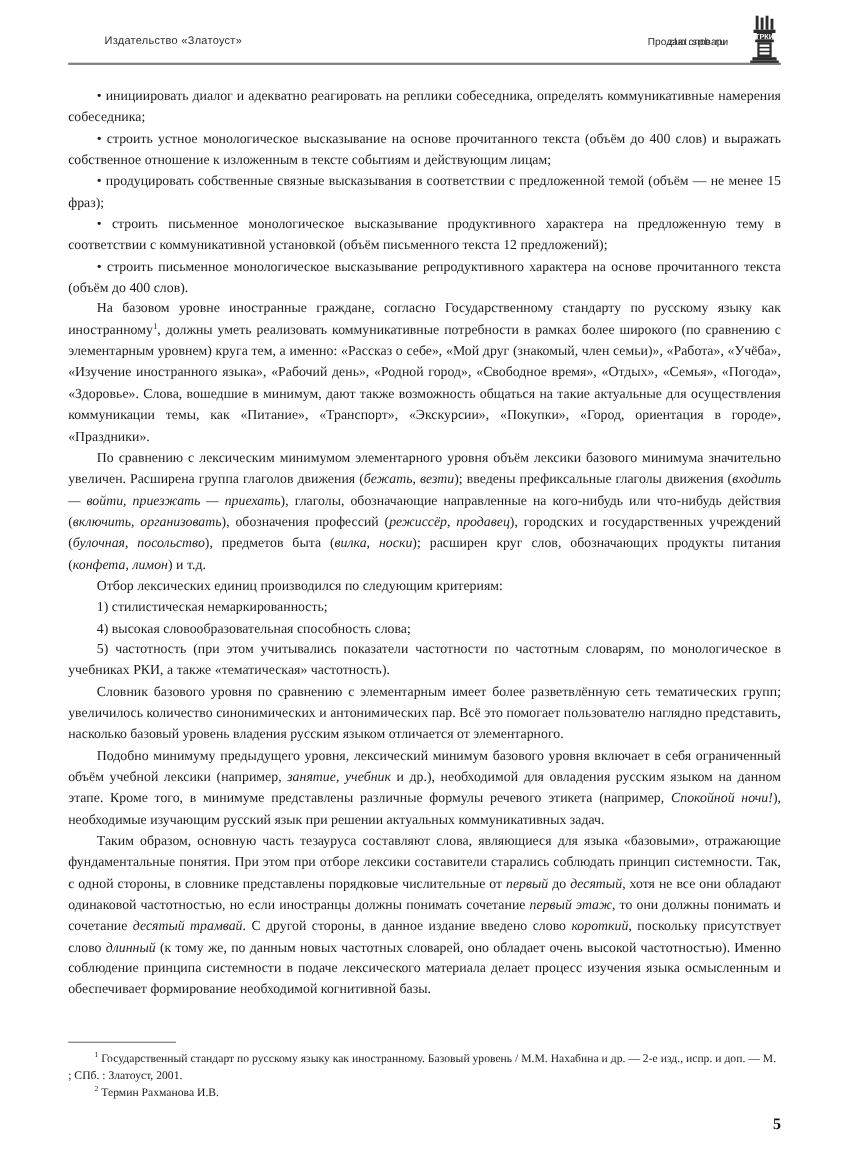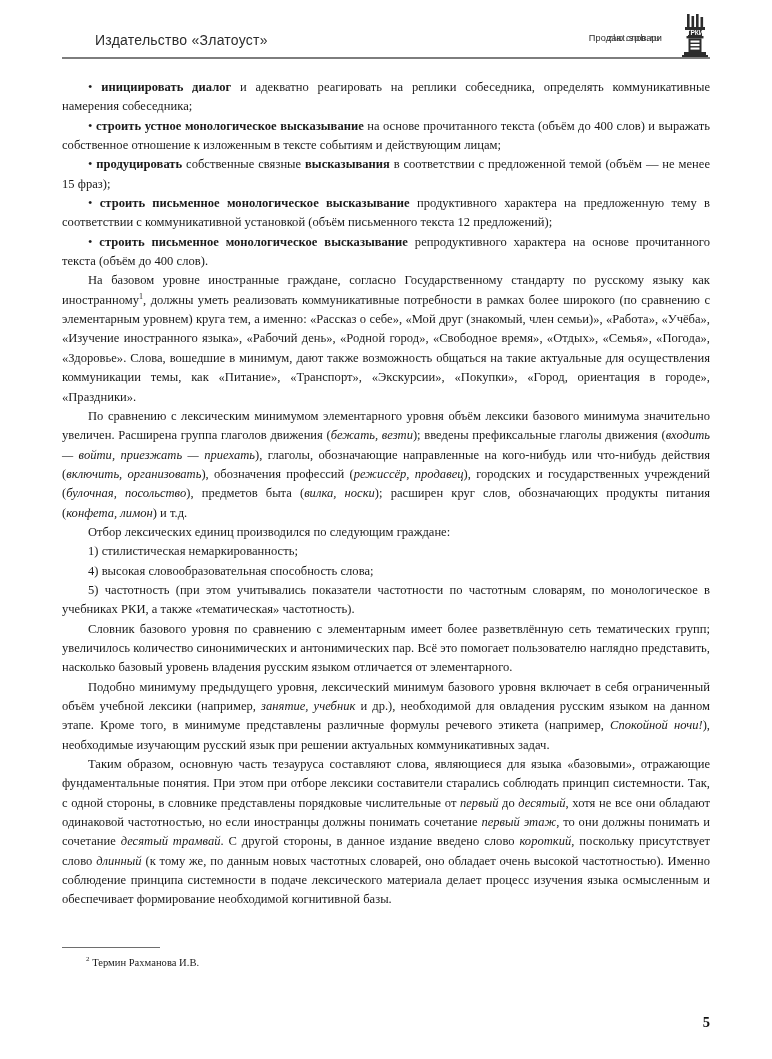--- a/index.html
+++ b/index.html
@@ -31,21 +31,21 @@
     left: 62px;
     top: 28px;
     width: 648px;
     height: 30px;
   }
   .runhead-left {
     position: absolute;
     left: 33px;
     top: 4px;
     font-family: "Liberation Sans", "DejaVu Sans", sans-serif;
-    font-size: 14px;
+    font-size: 10px;
     letter-spacing: 0.25px;
     color: #2b2b2b;
     white-space: nowrap;
   }
   .runhead-right {
     position: absolute;
     right: 48px;
     top: 5px;
     width: 140px;
     height: 16px;
@@ -97,21 +97,21 @@
     font-size: 12.55px;
     line-height: 19.35px;
     text-align: justify;
     text-indent: 26px;
     letter-spacing: 0.02px;
     -webkit-hyphens: none;
     hyphens: none;
   }
   p.bullet { text-indent: 26px; }
   p.num    { text-indent: 26px; }
-  b  { font-weight: 700; }
+  b  { font-weight: 400; }
   i  { font-style: italic; }
   sup {
     font-size: 64%;
     line-height: 0;
     vertical-align: super;
   }
   .bull { letter-spacing: 0.02px; }
 
   
   .fn-rule {
@@ -205,21 +205,21 @@
     </p>
 
     <p class="bullet">
       <span class="bull">•</span>&nbsp;<b>строить письменное монологическое высказывание</b><span> репродуктивного характера на основе прочитанного текста (объём до 400 слов).</span>
     </p>
 
     <p><span>На базовом уровне иностранные граждане, согласно Государственному стандарту по русскому языку как иностранному</span><sup>1</sup><span>, должны уметь реализовать коммуникативные потребности в рамках более широкого (по сравнению с элементарным уровнем) круга тем, а именно: «Рассказ о себе», «Мой друг (знакомый, член семьи)», «Работа», «Учёба», «Изучение иностранного языка», «Рабочий день», «Родной город», «Свободное время», «Отдых», «Семья», «Погода», «Здоровье». Слова, вошедшие в минимум, дают также возможность общаться на такие актуальные для осуществления коммуникации темы, как «Питание», «Транспорт», «Экскурсии», «Покупки», «Город, ориентация в городе», «Праздники».</span></p>
 
     <p><span>По сравнению с лексическим минимумом элементарного уровня объём лексики базового минимума значительно увеличен. Расширена группа глаголов движения (</span><i>бежать, везти</i><span>); введены префиксальные глаголы движения (</span><i>входить — войти, приезжать — приехать</i><span>), глаголы, обозначающие направленные на кого-нибудь или что-нибудь действия (</span><i>включить, организовать</i><span>), обозначения профессий (</span><i>режиссёр, продавец</i><span>), городских и государственных учреждений (</span><i>булочная, посольство</i><span>), предметов быта (</span><i>вилка, носки</i><span>); расширен круг слов, обозначающих продукты питания (</span><i>конфета, лимон</i><span>) и т.д.</span></p>
 
-    <p>Отбор лексических единиц производился по следующим граждане:</p>
+    <p>Отбор лексических единиц производился по следующим критериям:</p>
 
     <p class="num"><span>1)</span><span> стилистическая немаркированность;</span></p>
 
 
 
     <p class="num"><span>4)</span><span> высокая словообразовательная способность слова;</span></p>
 
     <p class="num"><span>5)</span><span> частотность (при этом учитывались показатели частотности по частотным словарям, по монологическое в учебниках РКИ, а также «тематическая» частотность).</span></p>
 
 
@@ -227,18 +227,19 @@
 
     <p><span>Подобно минимуму предыдущего уровня, лексический минимум базового уровня включает в себя ограниченный объём учебной лексики (например, </span><i>занятие, учебник</i><span> и др.), необходимой для овладения русским языком на данном этапе. Кроме того, в минимуме представлены различные формулы речевого этикета (например, </span><i>Спокойной ночи!</i><span>), необходимые изучающим русский язык при решении актуальных коммуникативных задач.</span></p>
 
     <p><span>Таким образом, основную часть тезауруса составляют слова, являющиеся для языка «базовыми», отражающие фундаментальные понятия. При этом при отборе лексики составители старались соблюдать принцип системности. Так, с одной стороны, в словнике представлены порядковые числительные от </span><i>первый</i><span> до </span><i>десятый</i><span>, хотя не все они обладают одинаковой частотностью, но если иностранцы должны понимать сочетание </span><i>первый этаж</i><span>, то они должны понимать и сочетание </span><i>десятый трамвай</i><span>. С другой стороны, в данное издание введено слово </span><i>короткий</i><span>, поскольку присутствует слово </span><i>длинный</i><span> (к тому же, по данным новых частотных словарей, оно обладает очень высокой частотностью). Именно соблюдение принципа системности в подаче лексического материала делает процесс изучения языка осмысленным и обеспечивает формирование необходимой когнитивной базы.</span></p>
 
   </div>
 
   <div class="fn-rule"></div>
 
   <div class="footnotes">
+    <p><sup>1</sup><span>  Государственный стандарт по русскому языку как иностранному. Базовый уровень / М.М. Нахабина и др. — 2-е изд., испр. и доп. — М. ; СПб. : Златоуст, 2001.</span></p>
     <p><sup>2</sup><span> Термин Рахманова И.В.</span></p>
   </div>
 
   <div class="folio">5</div>
 
 </div>
 
 </body></html>

